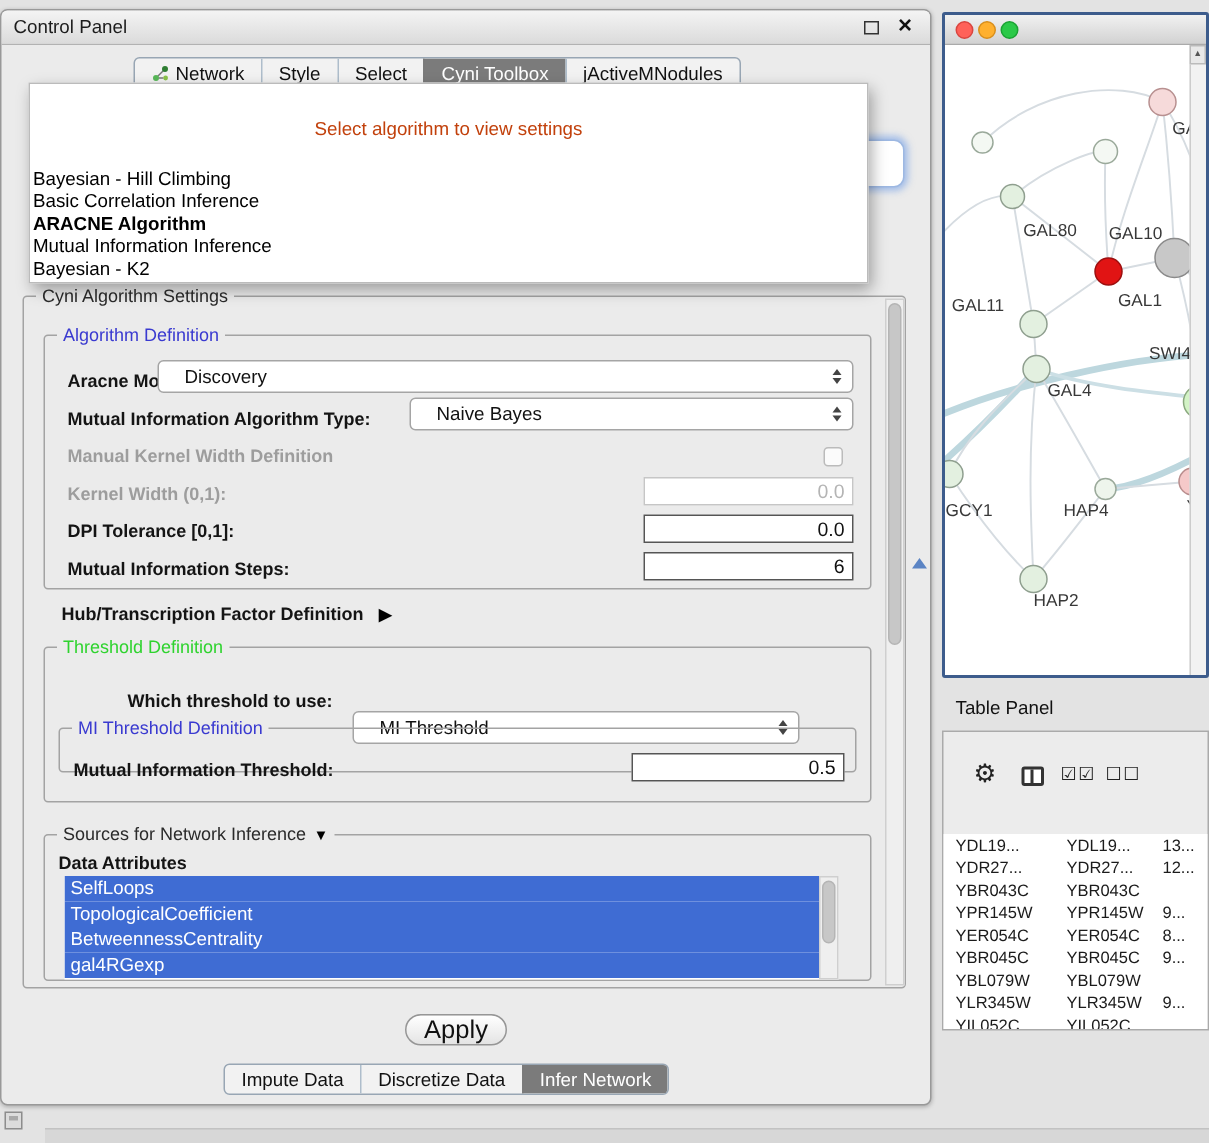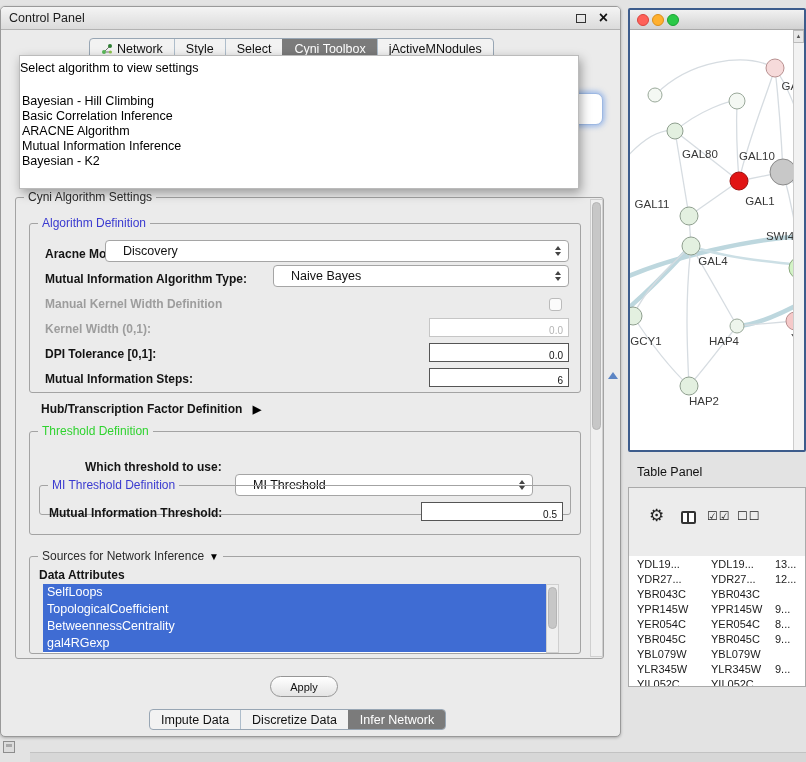--- a/index.html
+++ b/index.html
@@ -16,48 +16,48 @@
   .seg-tabs{position:absolute;display:flex;height:21px;border:1px solid #98a6b4;border-radius:4px;background:#f2f2f2;overflow:hidden;font-size:12.5px;color:#111;white-space:nowrap}
   .seg{display:flex;align-items:center;padding:0 11px;border-left:1px solid #aebdcb;height:100%}
   .seg:first-child{border-left:none}
   .seg.active{background:#7b7b7b;color:#fff;border-left-color:#7b7b7b}
   .top-tabs{left:88px;top:31px}
   .bottom-tabs{left:148px;top:702px}
   .net-ico{width:12px;height:12px;margin-right:4px;display:inline-block}
 
   
   .popup{position:absolute;left:18px;top:48px;width:560px;height:134px;background:#fff;border:1px solid #bbb;box-shadow:2px 4px 10px rgba(0,0,0,.35);z-index:60}
-  .popup-ph{margin-top:5px;text-align:left;color:#000000;font-size:12.5px}
+  .popup-ph{margin-top:23px;text-align:center;color:#c2410c;font-size:12.5px}
   .popup-list{margin-top:19px}
   .popup-item{font-size:12.5px;line-height:15px;padding-left:2px;color:#000;white-space:nowrap}
-  .popup-item.bold{font-weight:normal}
+  .popup-item.bold{font-weight:bold}
   .remnant{position:absolute;left:564px;top:86px;width:38px;height:32px;background:#fff;border:1px solid #9db8e2;border-radius:7px;box-shadow:0 0 5px 2px rgba(100,150,230,.55);z-index:40}
 
   
   .group{position:absolute;border:1px solid #a3a3a3;border-radius:3px}
   .gtitle{position:absolute;top:-8px;left:8px;background:#ebebeb;padding:0 4px;font-size:12px;white-space:nowrap}
   .t-blue{color:#3a3ad0}.t-green{color:#2fd32f}.t-plain{color:#2b2b2b}
   .lbl{position:absolute;font-size:12px;font-weight:bold;color:#141414;white-space:nowrap}
   .lbl.dis{color:#9d9d9d}
   .combo{position:absolute;background:#fff;border:1px solid #a5a5a5;border-radius:4px;font-size:12.5px;color:#111;padding-left:17px;display:flex;align-items:center}
   .combo .arr{position:absolute;right:7px;top:50%;transform:translateY(-50%);display:flex;flex-direction:column;gap:2px}
   .arr i{display:block;width:0;height:0;border-left:3.5px solid transparent;border-right:3.5px solid transparent}
   .arr i.up{border-bottom:4px solid #444}
   .arr i.dn{border-top:4px solid #444}
-  .tfield{position:absolute;background:#fff;border:1px solid #555;font-size:10px;color:#111;padding:0 5px;display:flex;align-items:flex-end;justify-content:flex-end}
+  .tfield{position:absolute;background:#fff;border:1px solid #555;font-size:13px;color:#111;padding:0 5px;display:flex;align-items:center;justify-content:flex-end}
   .tfield.dis{border-color:#c6c6c6;color:#b4b4b4}
   .cbox{position:absolute;width:13px;height:13px;border:1px solid #bbb;background:#fbfbfb;border-radius:3px}
   .vscroll{position:absolute;background:#efefef;border:1px solid #cfcfcf}
   .vthumb{position:absolute;left:1px;right:1px;background:#c7c7c7;border:1px solid #b5b5b5;border-radius:5px}
   .attr-list{position:absolute;background:#fff;overflow:hidden}
   .attr-item{height:17px;line-height:17px;background:#3f6cd3;color:#fff;font-size:12.5px;padding-left:4px;margin-right:13px;white-space:nowrap}
   .hub-row{position:absolute;left:40px;top:395px;font-size:12px;font-weight:bold;color:#141414}
   .hub-arrow{display:inline-block;margin-left:7px;font-size:11px;color:#000}
   .src-arrow{display:inline-block;margin-left:5px;font-size:10px;color:#000}
-  .apply{position:absolute;left:269px;top:669px;width:68px;height:21px;border:1px solid #969696;border-radius:11px;background:linear-gradient(#fff,#e4e4e4);font-size:11px;color:#111;display:flex;align-items:center;justify-content:center}
+  .apply{position:absolute;left:269px;top:669px;width:68px;height:21px;border:1px solid #969696;border-radius:11px;background:linear-gradient(#fff,#e4e4e4);font-size:17px;color:#111;display:flex;align-items:center;justify-content:center}
 
   
   .netwin{position:absolute;left:628px;top:8px;width:178px;height:444px;border:2px solid #3d5c8c;background:#fff;overflow:hidden;border-radius:2px}
   .net-tb{position:absolute;left:0;top:0;right:0;height:20px;background:linear-gradient(#f1f1f1,#d2d2d2);border-bottom:1px solid #aaa}
   .tl{position:absolute;top:4px;width:12px;height:12px;border-radius:50%}
   .tl.r{left:7px;background:#ff6159;border:1px solid #d9453f}
   .tl.y{left:22px;background:#ffb02e;border:1px solid #d98f1c}
   .tl.g{left:37px;background:#2bc948;border:1px solid #1ba333}
   .net-canvas{position:absolute;left:0;top:20px}
   .e-thick{stroke:#bdd7de;stroke-width:4.5;fill:none}

